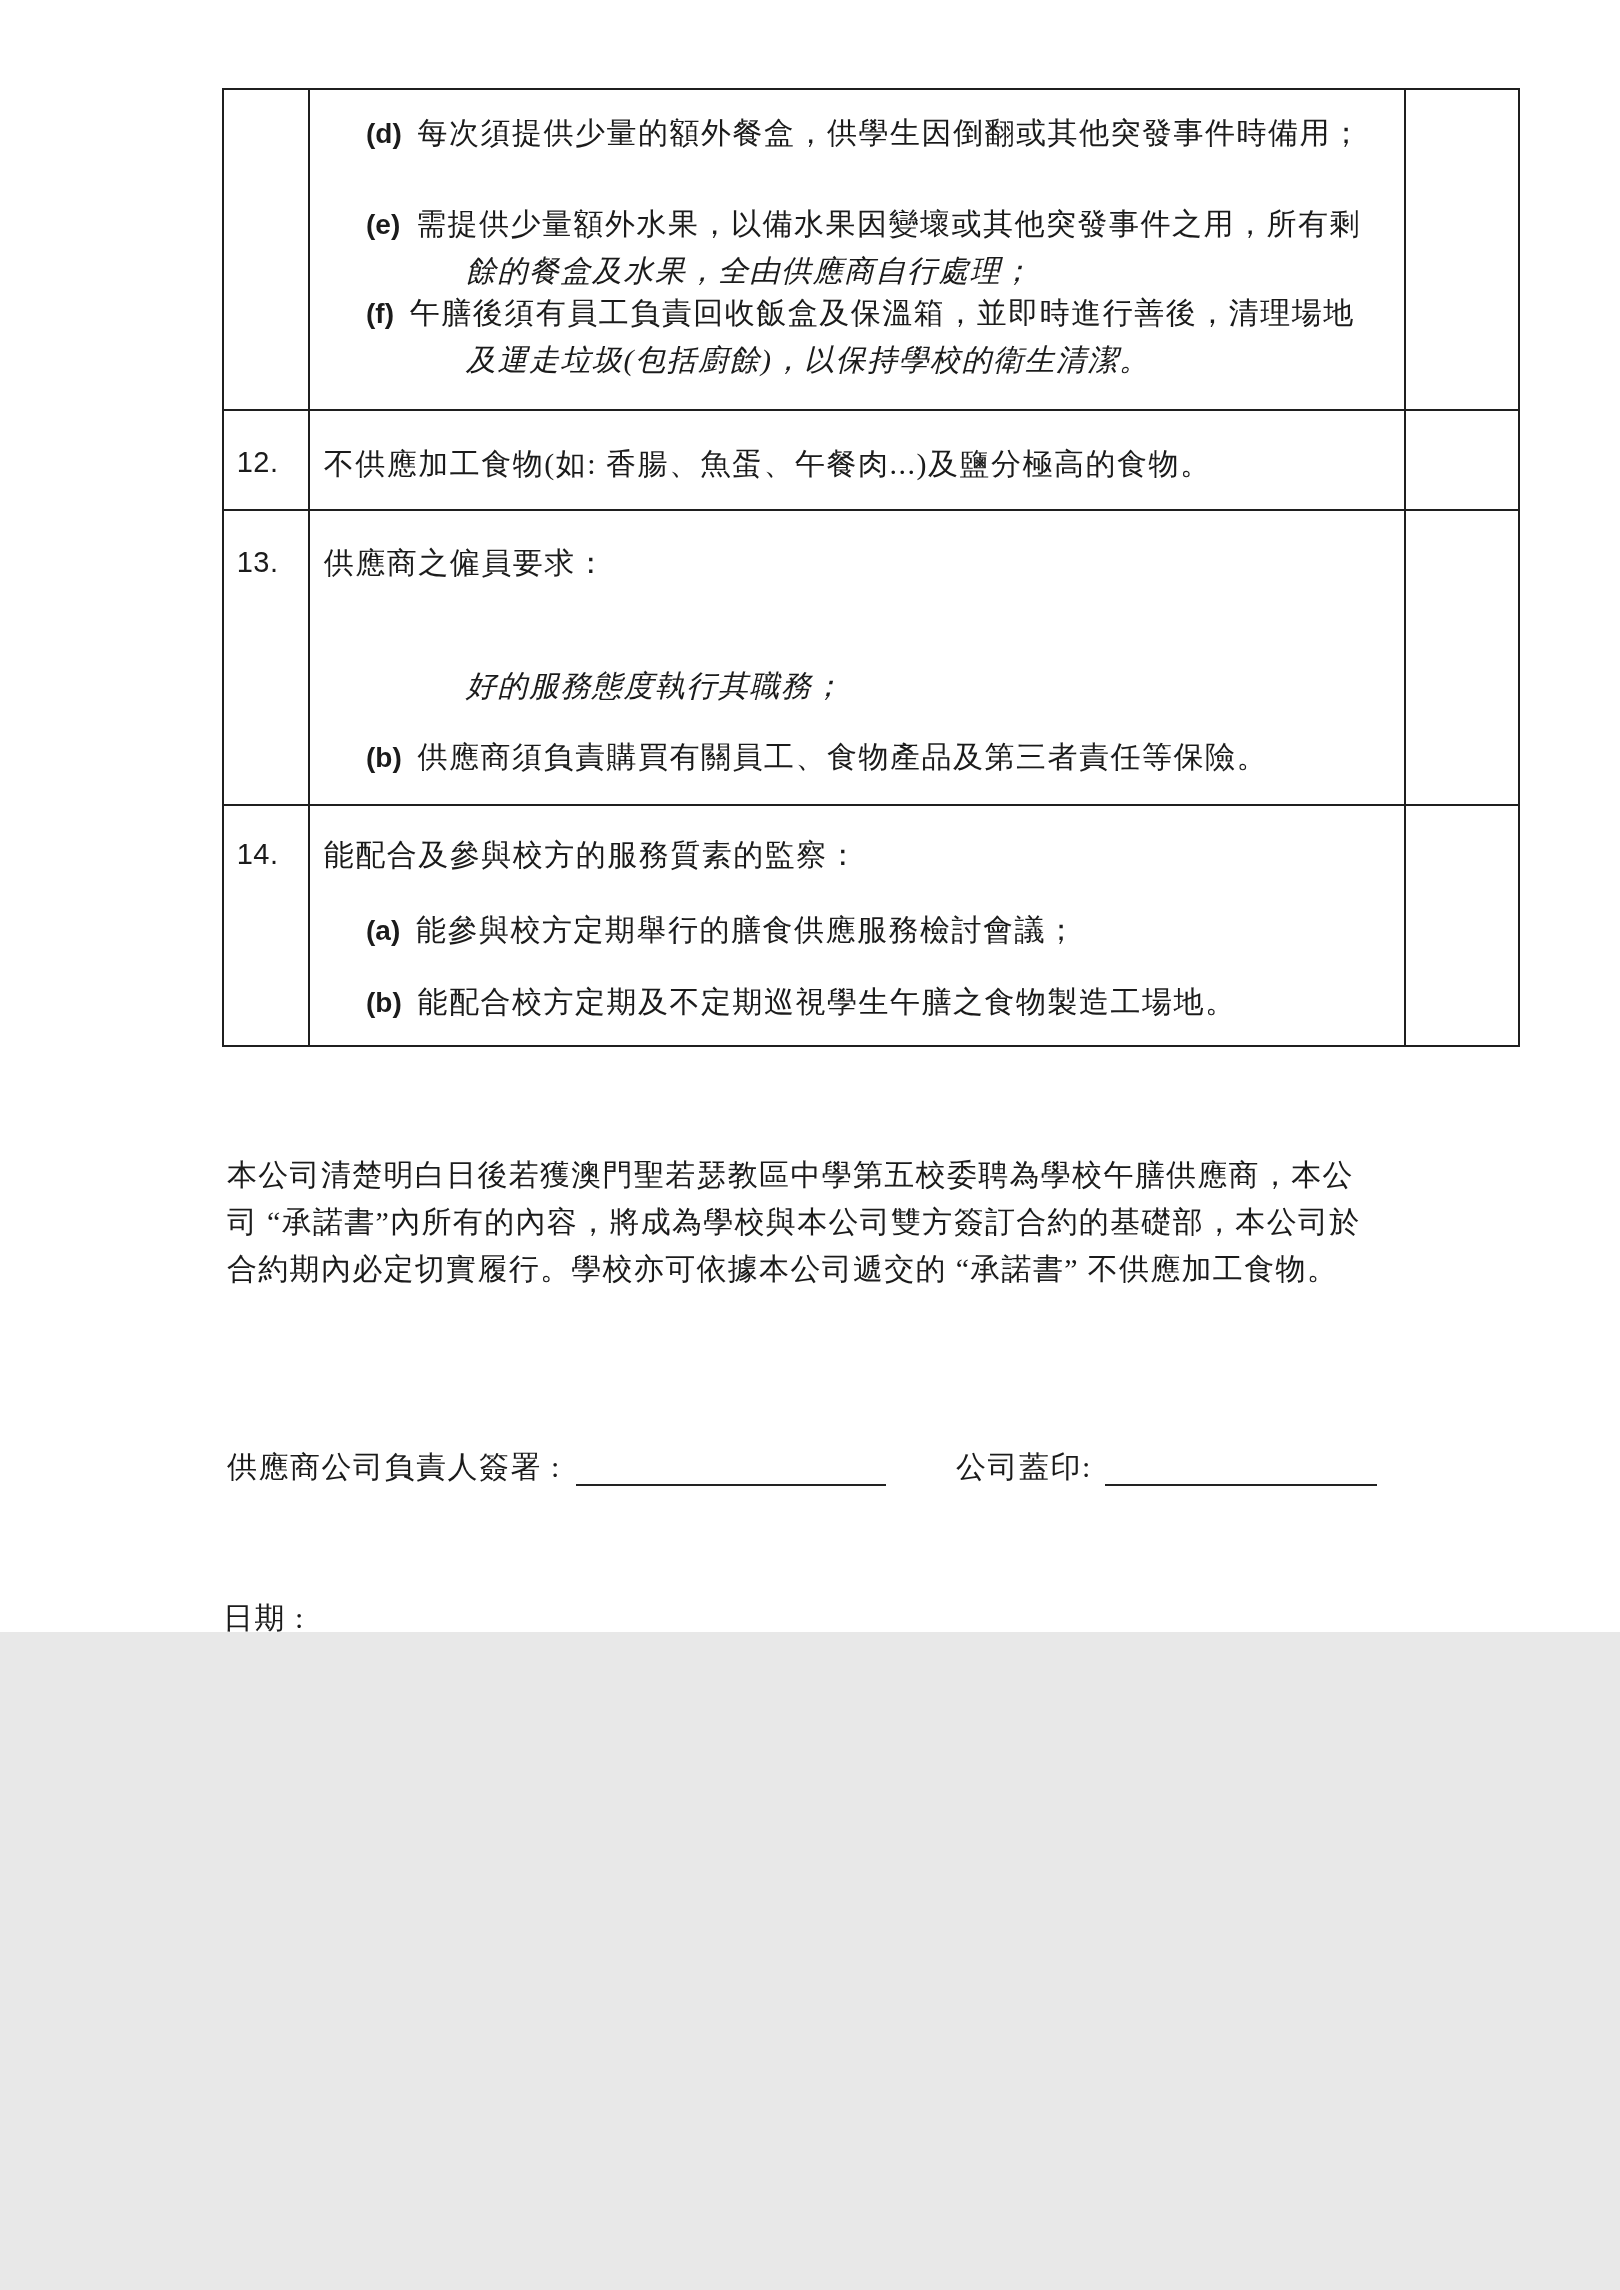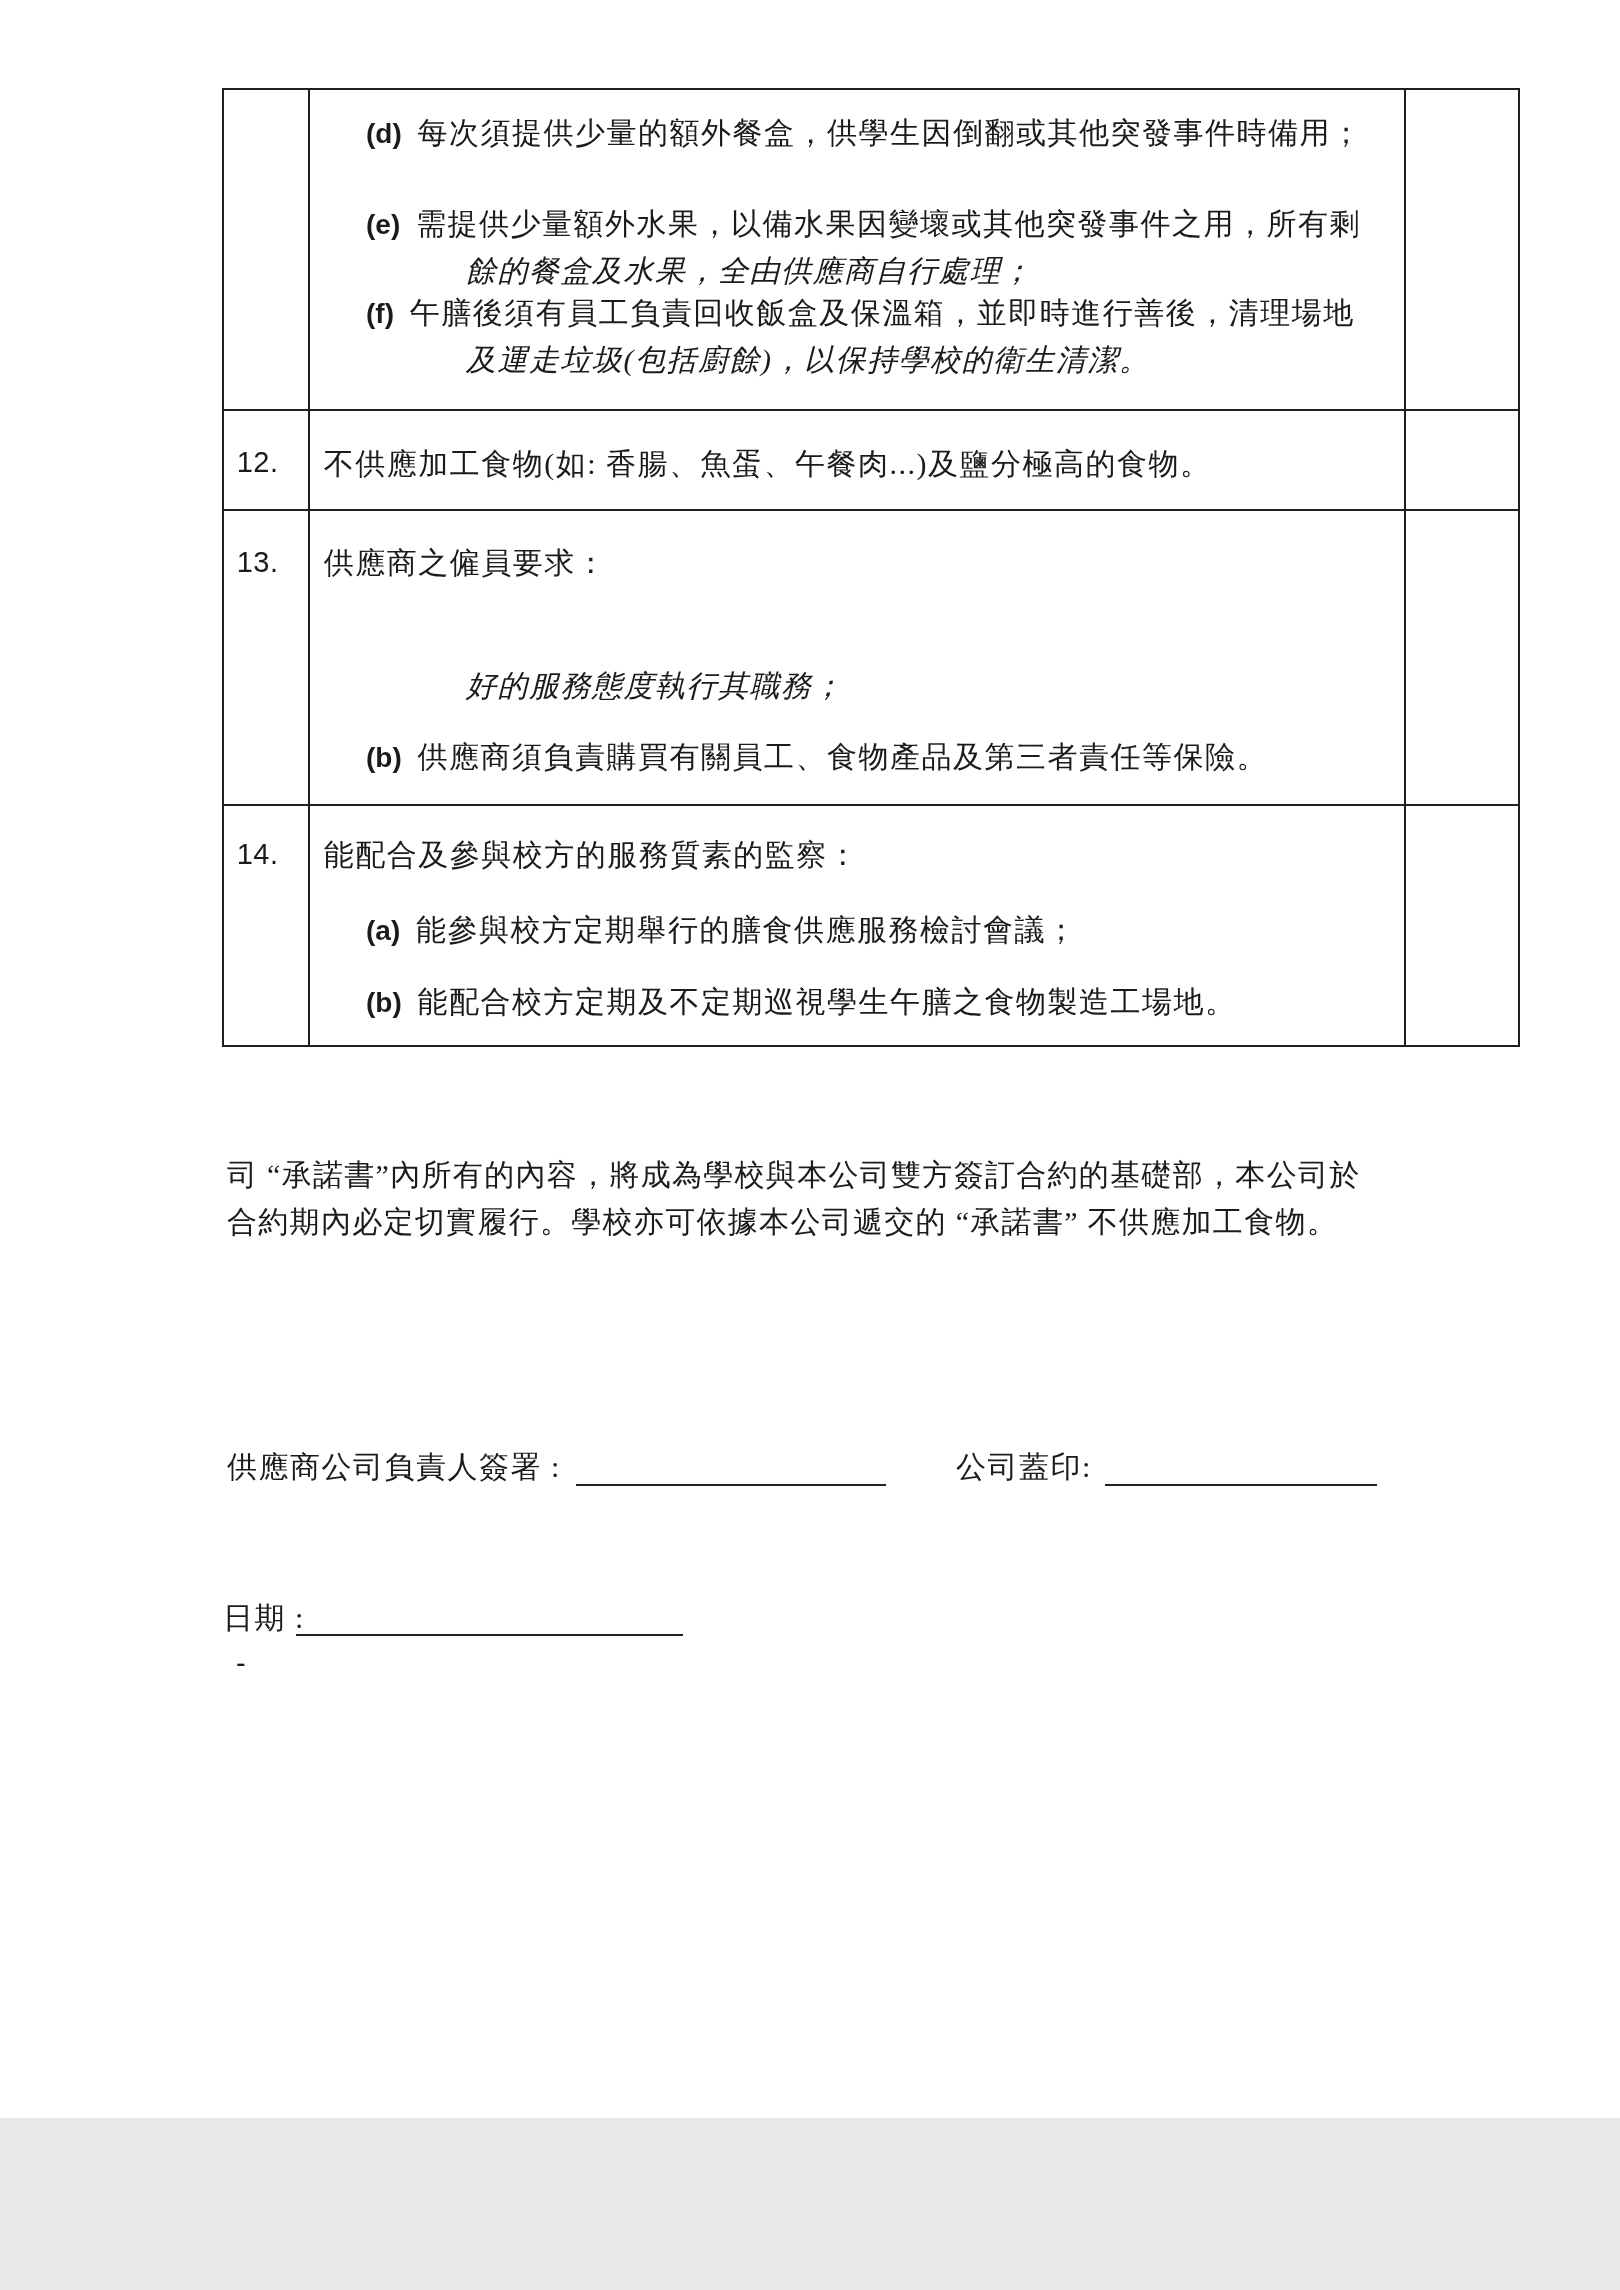--- a/index.html
+++ b/index.html
@@ -1,20 +1,20 @@
 <!DOCTYPE html>
 <html><head>
 <meta charset="utf-8">
 <style>
   * { margin: 0; padding: 0; box-sizing: border-box; }
   html, body { background: #e8e8e8; }
   .page {
     position: relative;
     width: 1620px;
-    height: 2118px;
+    height: 1632px;
     background: #ffffff;
     margin: 0 auto;
     overflow: hidden;
     font-family: "Liberation Serif", "DejaVu Serif", serif;
     color: #1b1b1b;
   }
 
   
   .doc-table {
     position: absolute;
@@ -148,20 +148,21 @@
       </div>
       <div class="line item-left" style="top:178px">
         <span class="marker">(b)</span><span>能配合校方定期及不定期巡視學生午膳之食物製造工場地。</span>
       </div>
     </div>
     <div class="cell last-col last-row"></div>
 
   </div>
 
   <div class="declaration">
+    <div class="dline">本公司清楚明白日後若獲澳門聖若瑟教區中學第五校委聘為學校午膳供應商，本公</div>
     <div class="dline">司 “承諾書”內所有的內容，將成為學校與本公司雙方簽訂合約的基礎部，本公司於</div>
     <div class="dline">合約期內必定切實履行。學校亦可依據本公司遞交的 “承諾書” 不供應加工食物。</div>
   </div>
 
   <div class="sig-label" style="left:227px; top:1447px">供應商公司負責人簽署 :</div>
   <div class="uline" style="left:576px; top:1484px; width:310px"></div>
 
   <div class="sig-label" style="left:956px; top:1447px">公司蓋印:</div>
   <div class="uline" style="left:1105px; top:1484px; width:272px"></div>
 

